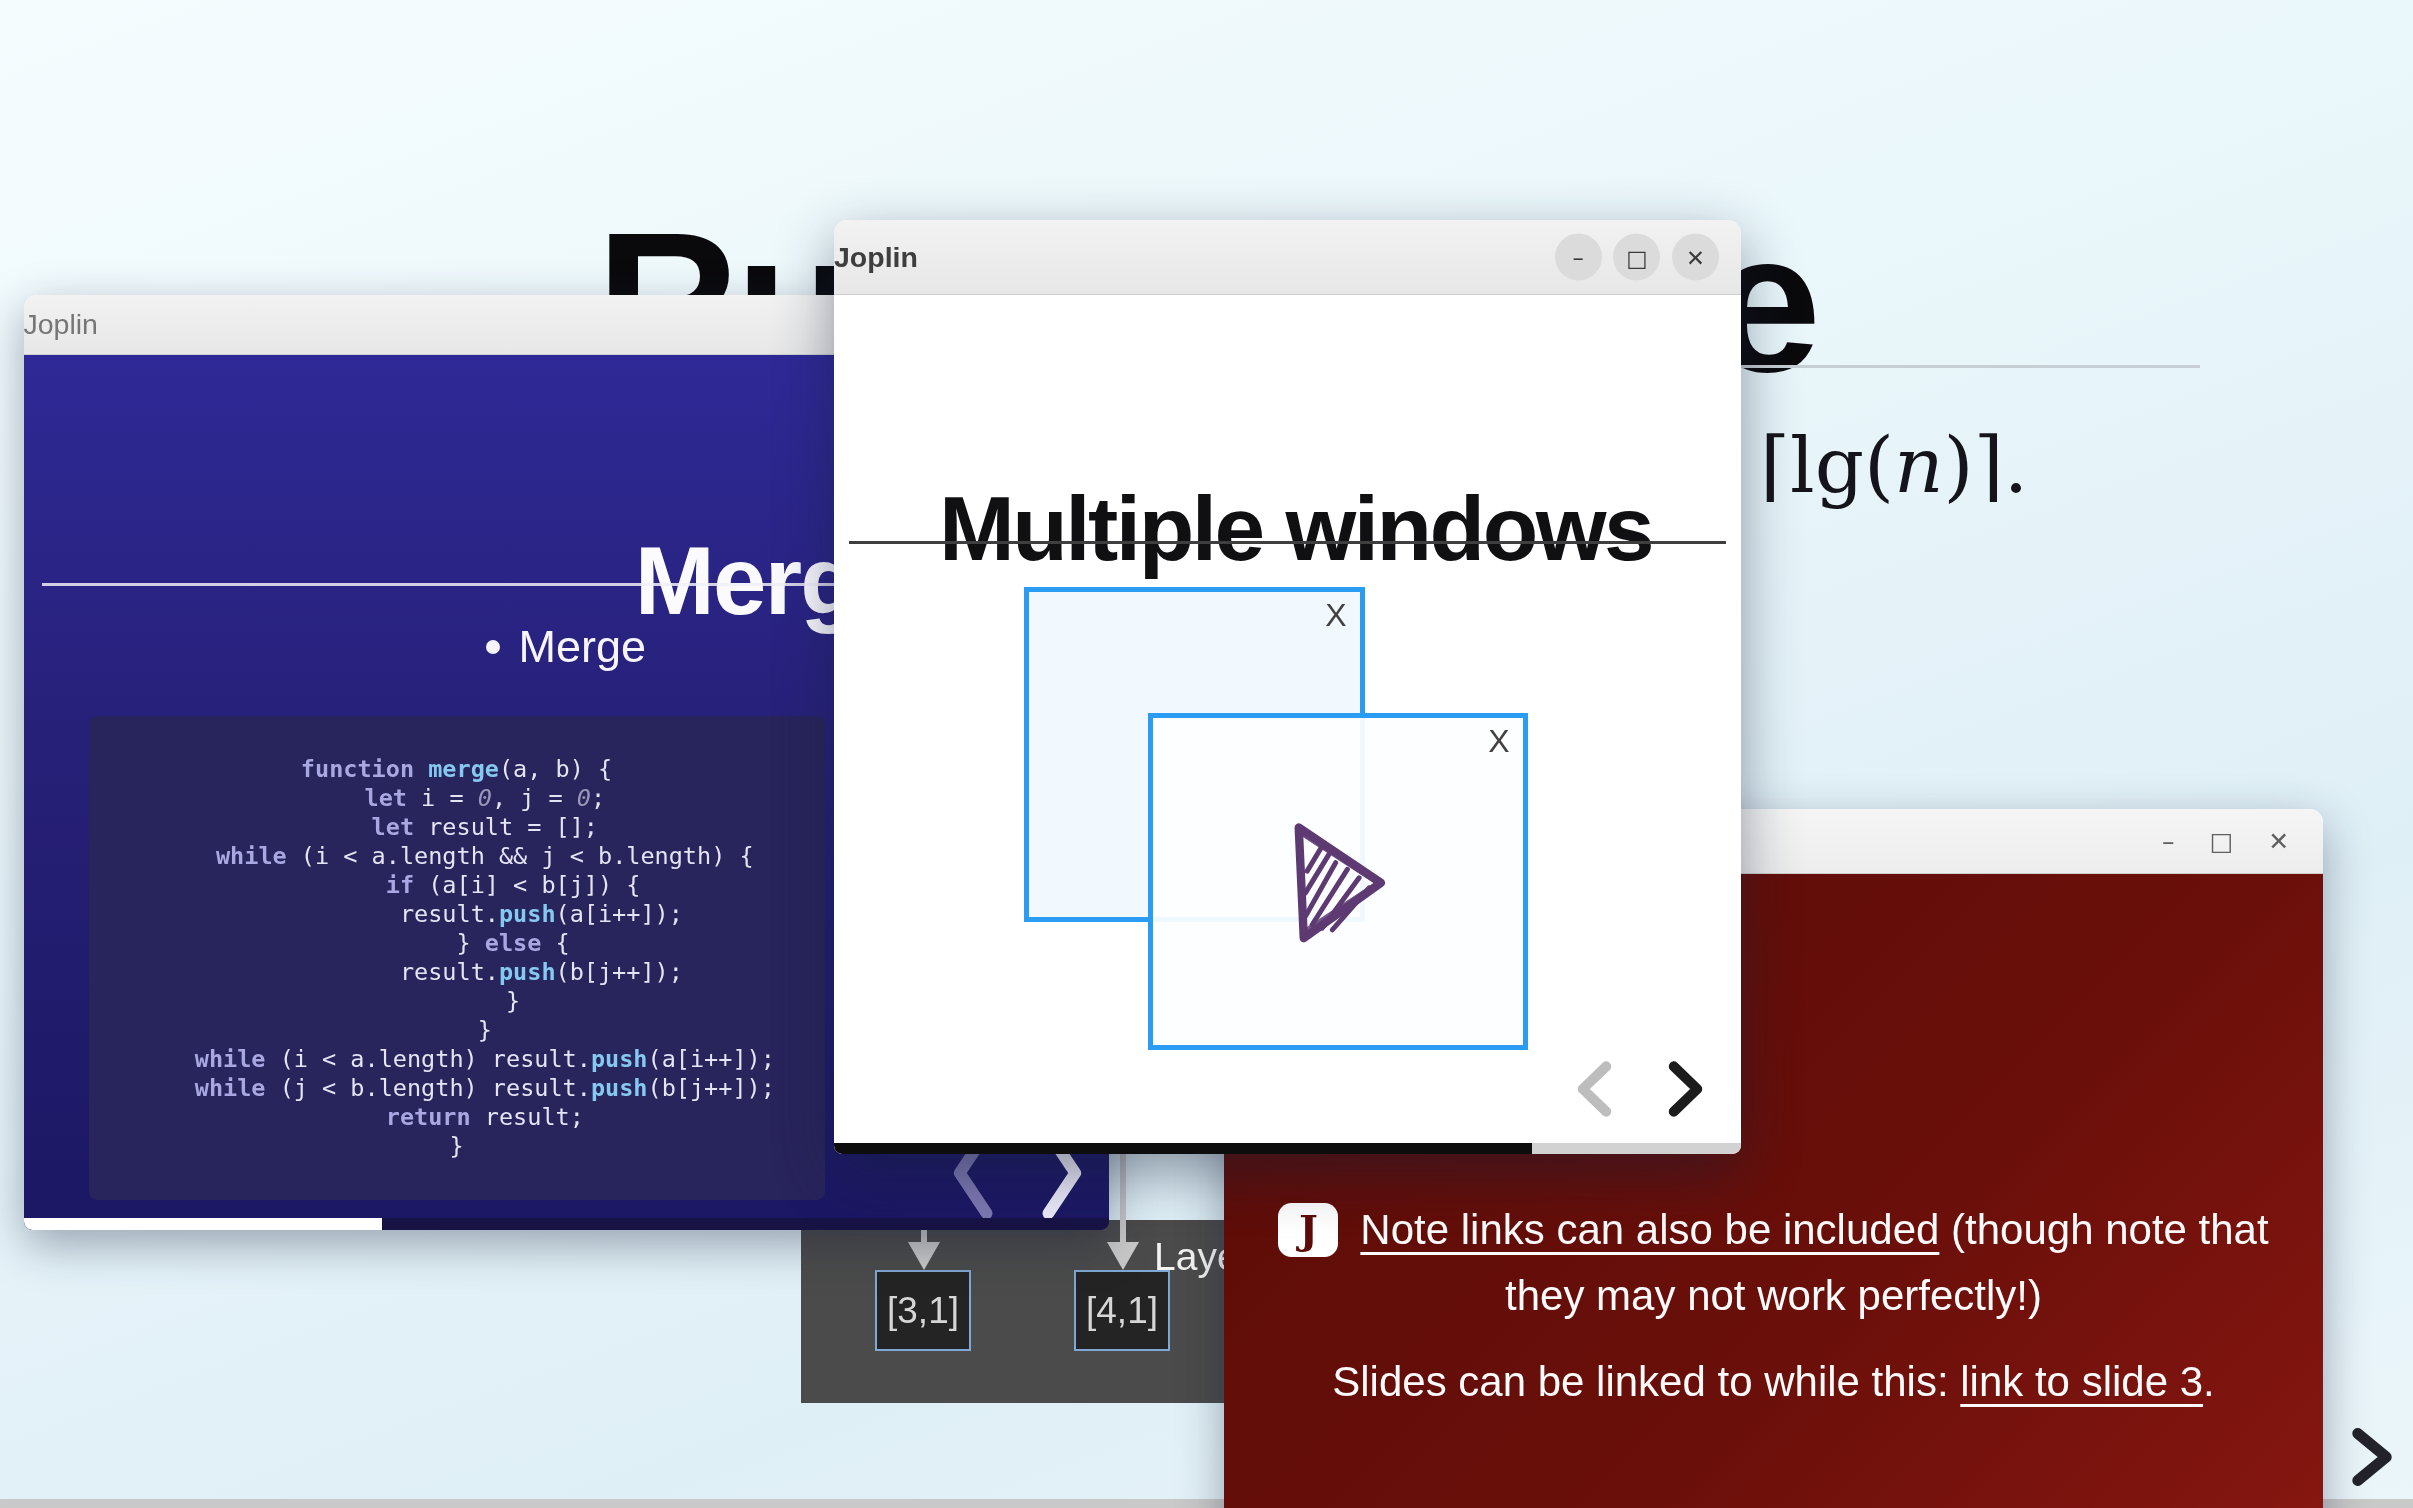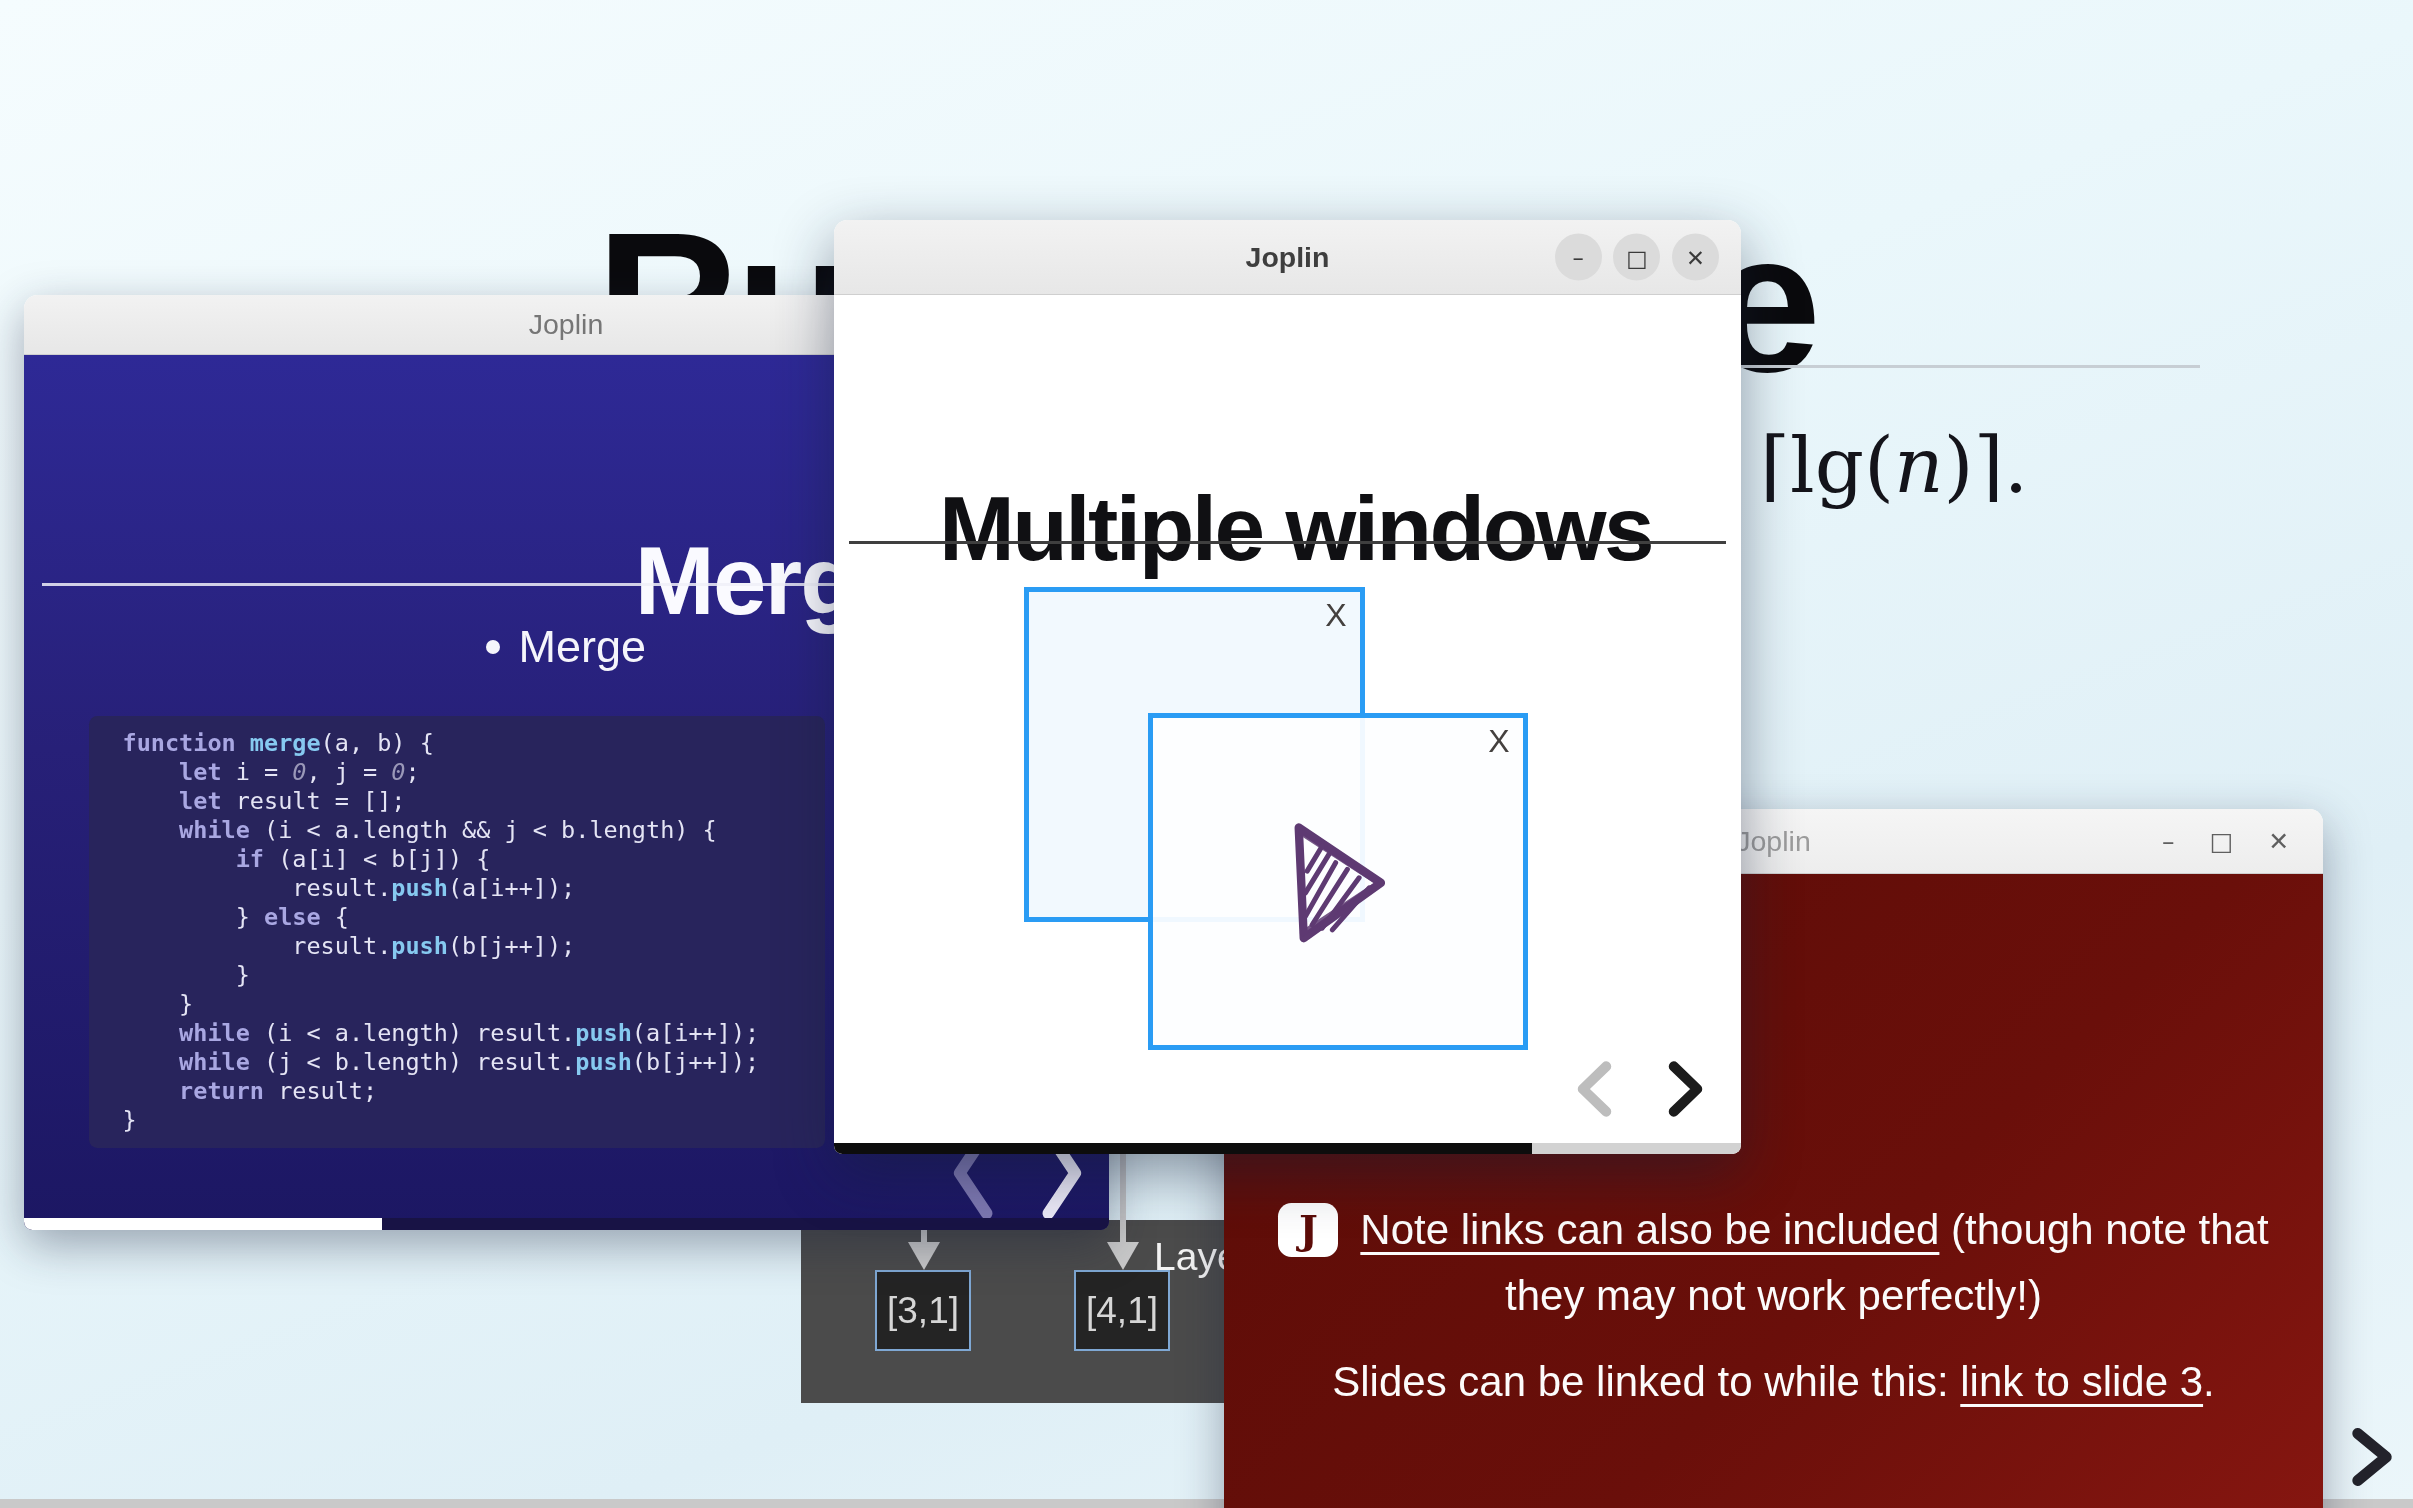--- a/index.html
+++ b/index.html
@@ -23,21 +23,21 @@
   #as1{left:921px;top:1190px;height:52px;}
   #as2{left:1120px;top:1136px;height:106px;}
   .arrow-head{position:absolute;width:0;height:0;border-left:16px solid transparent;
     border-right:16px solid transparent;border-top:28.5px solid #c9c9c9;}
   #ah1{left:908px;top:1242px;}
   #ah2{left:1107px;top:1242px;}
   .bottom-bar{position:absolute;left:0;top:1499px;width:2413px;height:9.2px;background:#c9c9c9;}
   .bg-next{position:absolute;left:2346px;top:1425px;width:52px;height:64px;}
   
   .win{position:absolute;border-radius:13.4px;box-shadow:0 15px 46px rgba(25,35,60,.38);background:#fff;}
-  .titlebar{position:relative;display:flex;align-items:center;justify-content:center;
+  .titlebar{position:relative;display:flex;align-items:center;
     background:linear-gradient(#f2f2f2,#e7e7e7);border-bottom:0.8px solid #cfcfcf;
     border-radius:13.4px 13.4px 0 0;box-sizing:border-box;}
   .titlebar .t{font-size:28.5px;font-weight:600;color:#3e3e3e;}
   .win-content{position:absolute;left:0;right:0;bottom:0;overflow:hidden;border-radius:0 0 8.4px 8.4px;}
   .controls{position:absolute;right:22px;top:50%;transform:translateY(-50%);display:flex;gap:11.7px;align-items:center;}
   .ctrl{width:47px;height:47px;border-radius:50%;background:#dbdbdb;display:flex;align-items:center;
     justify-content:center;font-family:"DejaVu Sans",sans-serif;font-size:22.6px;color:#3a3a3a;}
   .ctrl-plain{font-family:"DejaVu Sans",sans-serif;font-size:25px;color:#5f5f5f;padding:0 11.7px;}
   .progress-track{position:absolute;left:0;right:0;bottom:0;height:11.7px;}
   .progress-fill{height:100%;}
@@ -47,23 +47,23 @@
   #win-merge .titlebar .t{color:#767676;font-weight:500;}
   #win-merge .win-content{top:60px;
     background:linear-gradient(180deg,#2e2996 0%,#272078 45%,#1c1763 100%);}
   .merge-title{position:absolute;top:91px;left:0;width:100%;text-align:right;
     font-size:96px;font-weight:700;color:#fafaff;letter-spacing:-1.7px;}
   .merge-hrule{position:absolute;top:228px;left:18.4px;width:1048px;height:2.5px;background:rgba(238,238,248,.85);}
   .bullet-row{position:absolute;top:266px;left:0;width:100%;display:flex;align-items:center;
     justify-content:center;gap:18.4px;}
   .bullet-dot{width:14.2px;height:14.2px;border-radius:50%;background:#f5f5fb;}
   .bullet-label{font-size:45px;color:#f5f5fb;}
-  .code{position:absolute;left:65px;top:361px;width:668px;padding:13px 34px;background:#28245c;
+  .code{position:absolute;left:65px;top:361px;width:668px;padding:39px 34px;background:#28245c;
     border-radius:8.4px;font-family:"DejaVu Sans Mono","Liberation Mono",monospace;
-    font-size:23.5px;line-height:29px;}
+    font-size:23.5px;line-height:29px;text-align:center;}
   .code-line{white-space:pre;}
   .tok-kw{color:#a9a7e2;font-weight:600;}
   .tok-fn{color:#86c9f0;font-weight:600;}
   .tok-num{color:#9a98b8;font-style:italic;}
   .tok-pl{color:#e4e4f4;}
   .merge-nav{position:absolute;width:52px;height:94px;}
   #merge-prev{left:924px;top:771px;}
   #merge-next{left:1011px;top:771px;}
   #win-merge .progress-track{background:#181345;border-radius:0 0 8.4px 8.4px;}
   #win-merge .progress-fill{background:#ffffff;}

